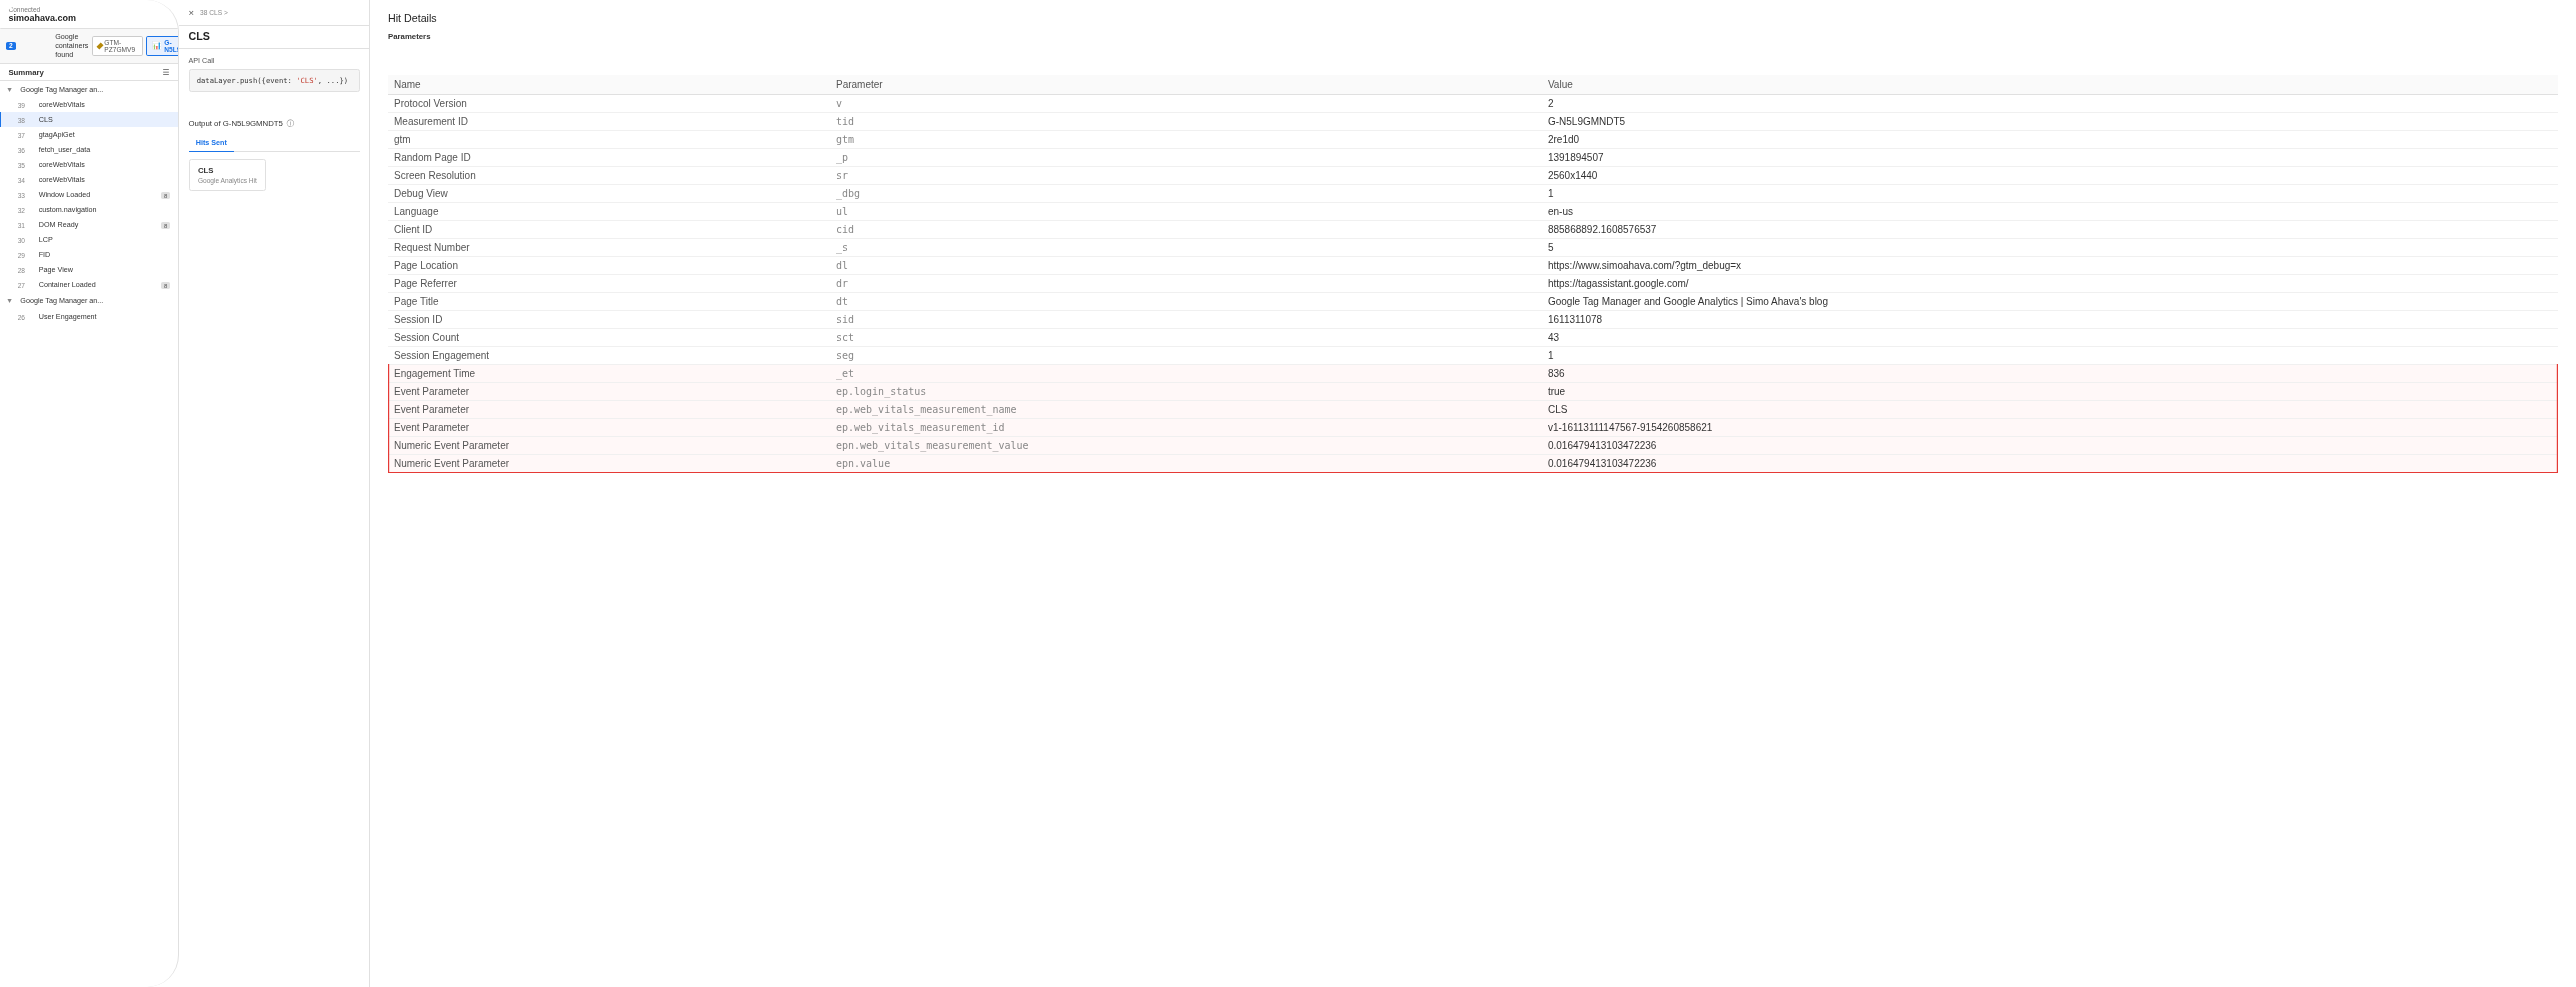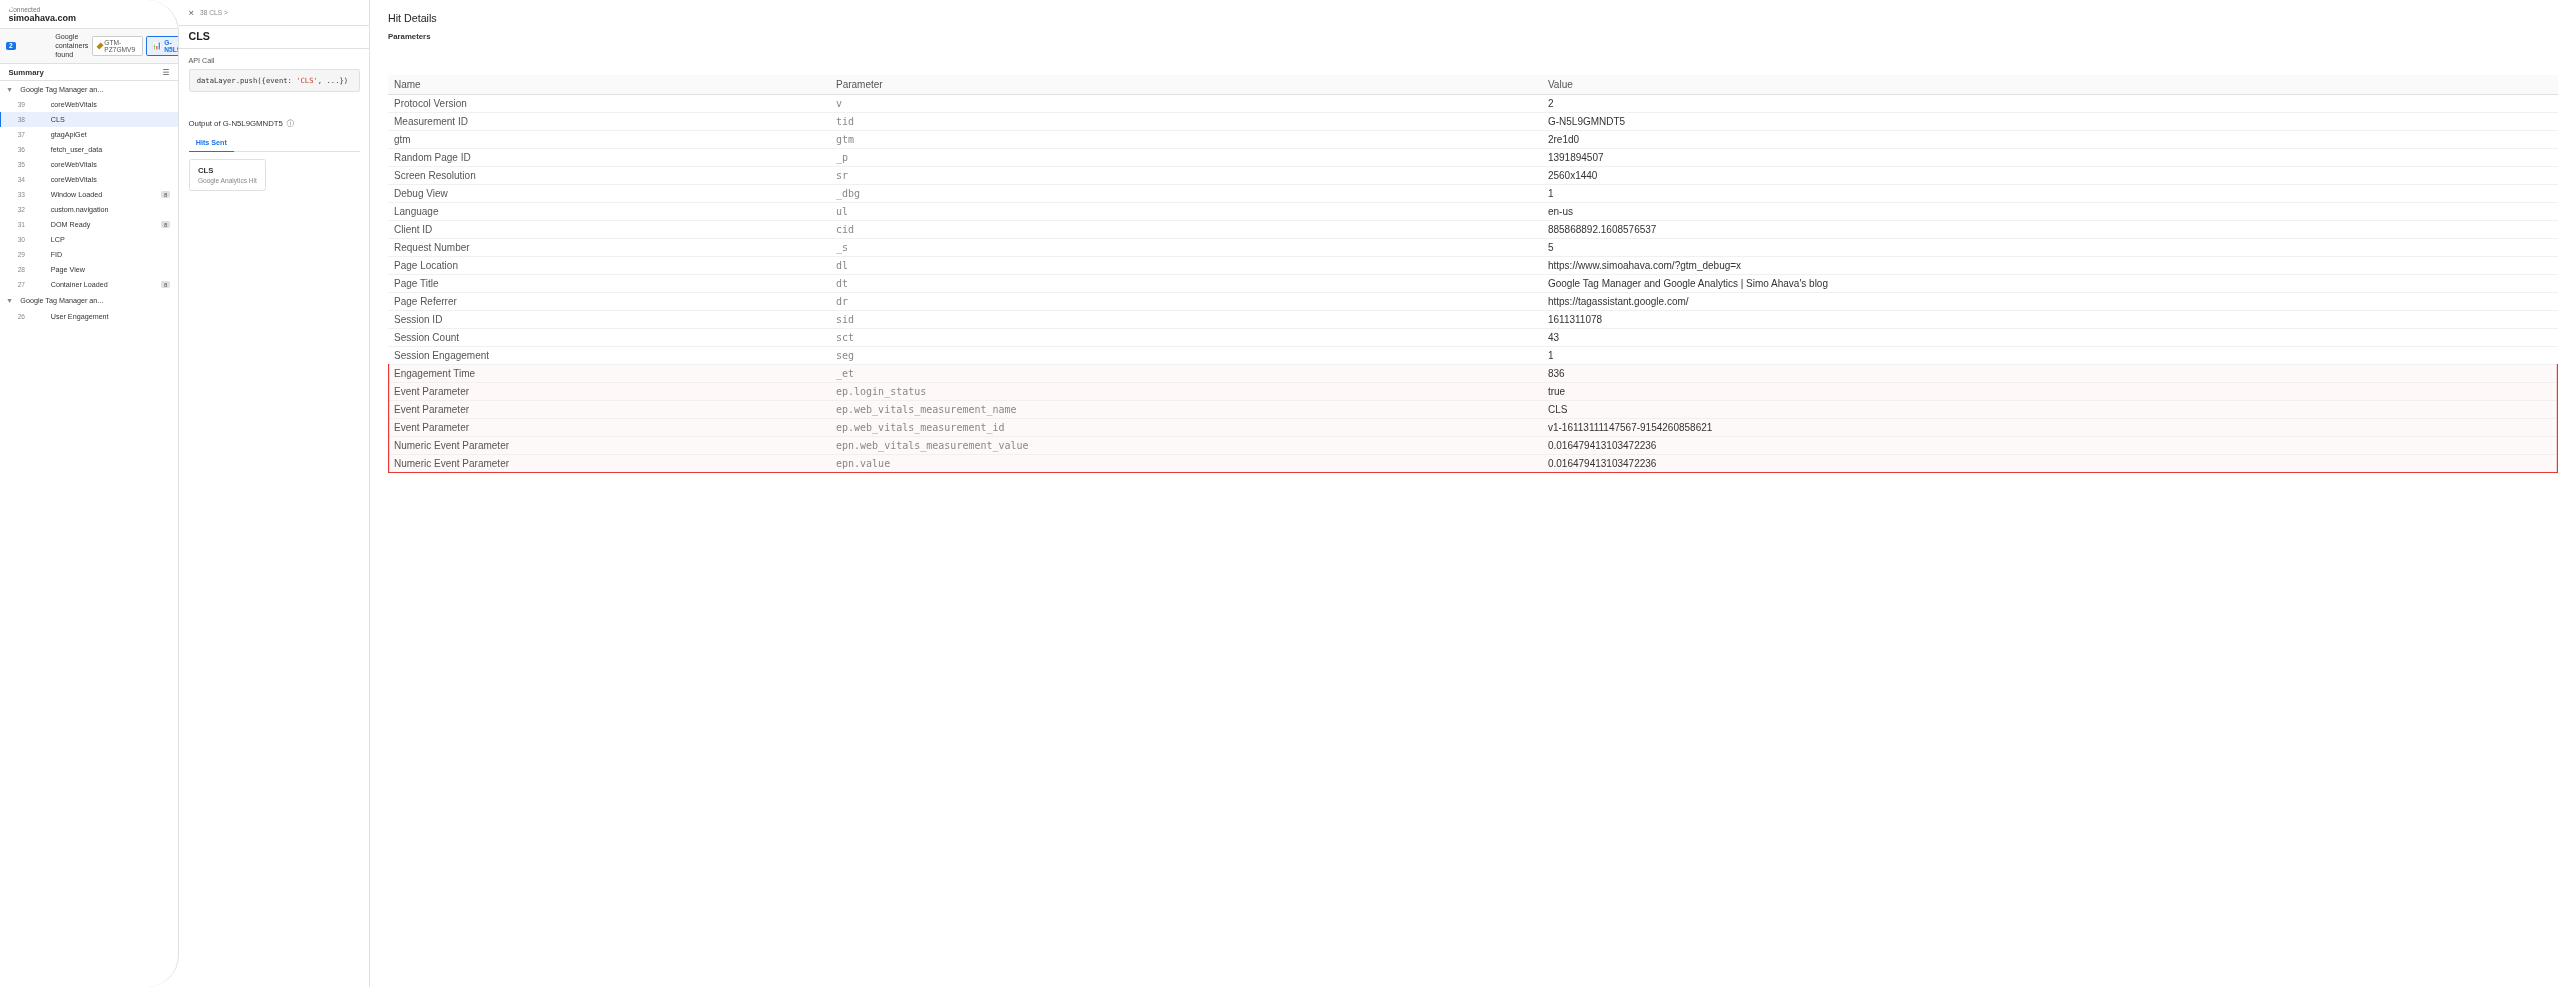--- a/index.html
+++ b/index.html
@@ -112,24 +112,24 @@
       cursor: pointer;
       gap: 3.6px;
     }
     .event-group-label {
       font-size: 7.2px;
       color: #333;
       font-weight: 500;
     }
     .event-item {
       display: flex;
-      align-items: center;
+      align-items: flex-end;
       padding: 3px 8.4px 3px 16.7px;
       cursor: pointer;
-      gap: 20px;
+      gap: 8px;
       border-left: 1.8px solid transparent;
     }
     .event-item.active {
       background: #e8f0fe;
       border-left-color: #1a73e8;
     }
     .event-num {
       font-size: 6.6px;
       color: #888;
       min-width: 13px;
@@ -504,28 +504,28 @@
           <td>Request Number</td>
           <td>_s</td>
           <td>5</td>
         </tr>
         <tr>
           <td>Page Location</td>
           <td>dl</td>
           <td>https://www.simoahava.com/?gtm_debug=x</td>
         </tr>
         <tr>
+          <td>Page Referrer</td>
+          <td>dr</td>
+          <td>https://tagassistant.google.com/</td>
+        </tr>
+        <tr>
           <td>Page Title</td>
           <td>dt</td>
           <td>Google Tag Manager and Google Analytics | Simo Ahava's blog</td>
-        </tr>
-        <tr>
-          <td>Page Referrer</td>
-          <td>dr</td>
-          <td>https://tagassistant.google.com/</td>
         </tr>
         <tr>
           <td>Session ID</td>
           <td>sid</td>
           <td>1611311078</td>
         </tr>
         <tr>
           <td>Session Count</td>
           <td>sct</td>
           <td>43</td>

